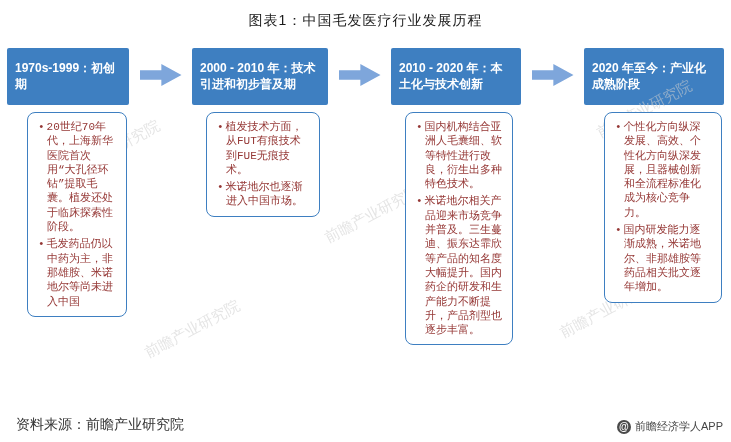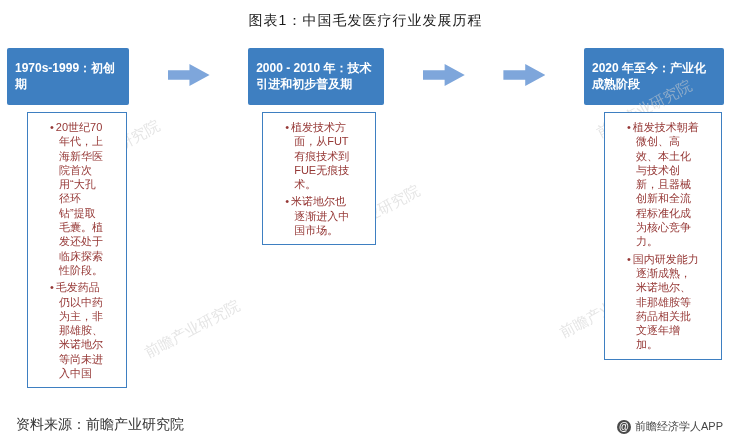--- a/index.html
+++ b/index.html
@@ -17,22 +17,22 @@
   }
   .stage{display:flex;flex-direction:column;}
   .w1{width:122px}.w2{width:136px}.w3{width:130px}.w4{width:140px}
   .stage-header{
     background:var(--header-bg,#3E7FC1);color:#fff;font-weight:bold;
     font-size:12px;line-height:1.3;border-radius:2px;padding:5px 8px;
     min-height:57px;display:flex;align-items:center;box-sizing:border-box;
   }
   .stage-content{
     margin:7px 2px 0 20px;border:1.5px solid var(--content-border,#3E7FC1);
-    border-radius:0;background:#fff;padding:7px 22px;box-sizing:border-box;
-    position:relative;z-index:2;
+    border-radius:8px;background:#fff;padding:7px 10px;box-sizing:border-box;
+    position:relative;z-index:2;font-family:Liberation Mono, monospace;
   }
   .w2 .stage-content,.w3 .stage-content{margin-left:14px;margin-right:8px;}
   .bullets{
     margin:0;padding:0;list-style:none;color:var(--content-text,#953735);
     font-size:11px;line-height:1.3;
   }
   .bullets li{padding-left:9px;text-indent:-9px;margin-bottom:3px;}
   .bullets li:last-child{margin-bottom:0;}
   .bullets li::before{content:"•";margin-right:2px;}
   .arrow{
@@ -91,28 +91,37 @@
       <div class="stage-content">
         <ul class="bullets">
           <li>植发技术方面，从FUT有痕技术到FUE无痕技术。</li>
           <li>米诺地尔也逐渐进入中国市场。</li>
         </ul>
       </div>
     </div>
 
     <div class="arrow"></div>
 
+    <div class="stage w3">
+      <div class="stage-header">2010 - 2020 年：本土化与技术创新</div>
+      <div class="stage-content">
+        <ul class="bullets">
+          <li>国内机构结合亚洲人毛囊细、软等特性进行改良，衍生出多种特色技术。</li>
+          <li>米诺地尔相关产品迎来市场竞争并普及。三生蔓迪、振东达霏欣等产品的知名度大幅提升。国内药企的研发和生产能力不断提升，产品剂型也逐步丰富。</li>
+        </ul>
+      </div>
+    </div>
 
     <div class="arrow"></div>
 
     <div class="stage w4">
       <div class="stage-header">2020 年至今：产业化成熟阶段</div>
       <div class="stage-content">
         <ul class="bullets">
-          <li>植发技术朝着微创、高效、本土化与技术创新，且器械创新和全流程标准化成为核心竞争力。</li>
+          <li>个性化方向纵深发展、高效、个性化方向纵深发展，且器械创新和全流程标准化成为核心竞争力。</li>
           <li>国内研发能力逐渐成熟，米诺地尔、非那雄胺等药品相关批文逐年增加。</li>
         </ul>
       </div>
     </div>
 
   </div>
 
   <div class="footer-source">资料来源：前瞻产业研究院</div>
 
   <div class="footer-brand">

